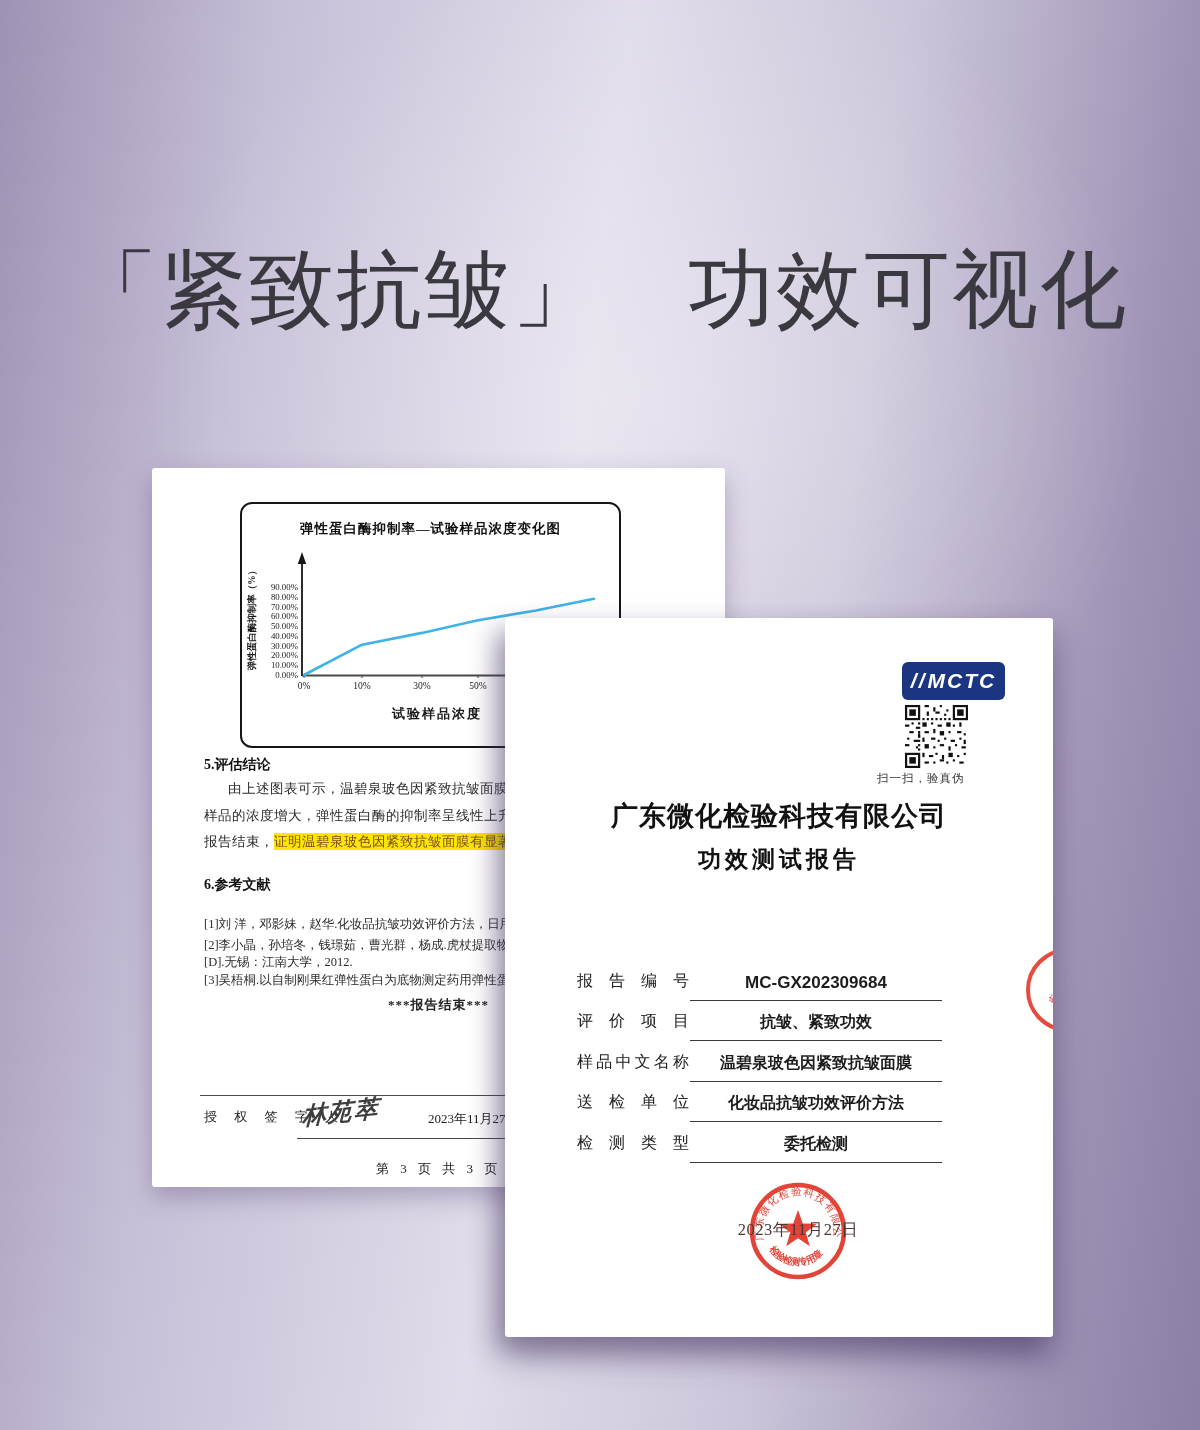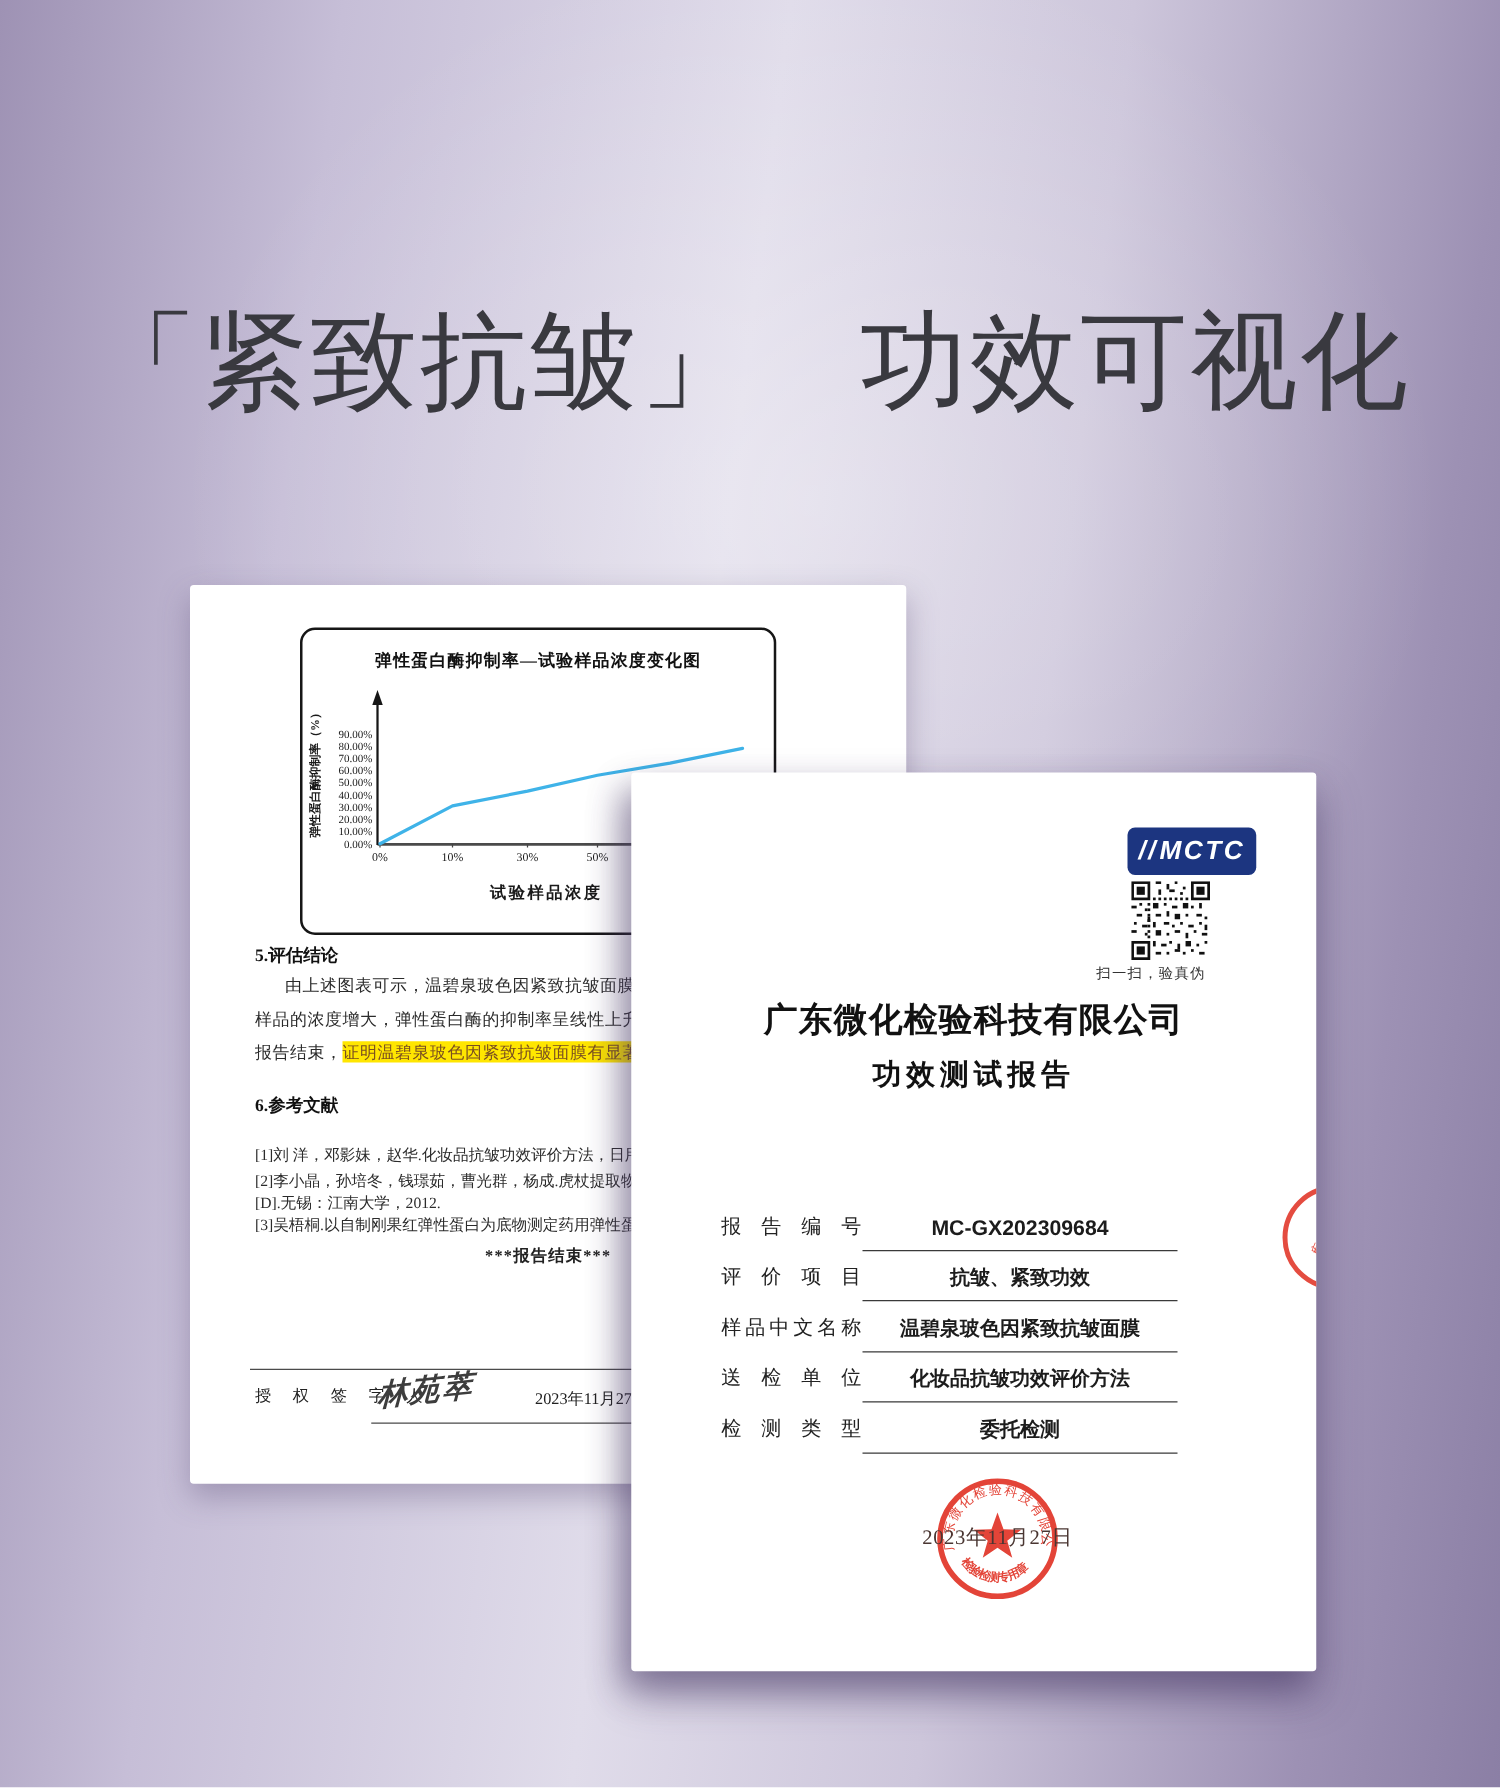--- a/index.html
+++ b/index.html
@@ -109,20 +109,21 @@
     <div class="abs b-ref" style="left:52px;top:504px">[3]吴梧桐.以自制刚果红弹性蛋白为底物测定药用弹性蛋白</div>
 
     <div class="abs" style="left:0;top:528px;width:100%;text-align:center;font-size:13px;font-weight:bold;letter-spacing:1px">***报告结束***</div>
 
     <div class="rule" style="left:48px;top:627px;width:500px"></div>
     <div class="abs" style="left:52px;top:640px;font-size:13px;letter-spacing:7px;color:#222">授 权 签 字 人</div>
     <div class="abs" id="sig-name" style="left:150px;top:628px">林苑萃</div>
     <div class="abs" style="left:276px;top:642px;font-size:13px;color:#222;white-space:nowrap">2023年11月27日</div>
     <div class="rule" style="left:145px;top:670px;width:400px"></div>
 
+    <div class="abs" style="left:0;top:692px;width:100%;text-align:center;font-size:13px;letter-spacing:4px;color:#222">第 3 页 共 3 页</div>
   </div>
 
   <div id="doc-front" class="doc">
 
     <div id="logo" class="abs">
         <span class="slashes">//</span>
         <span>MCTC</span>
       </div>
 
     <svg id="qr" class="abs" viewBox="0 0 29 29">

